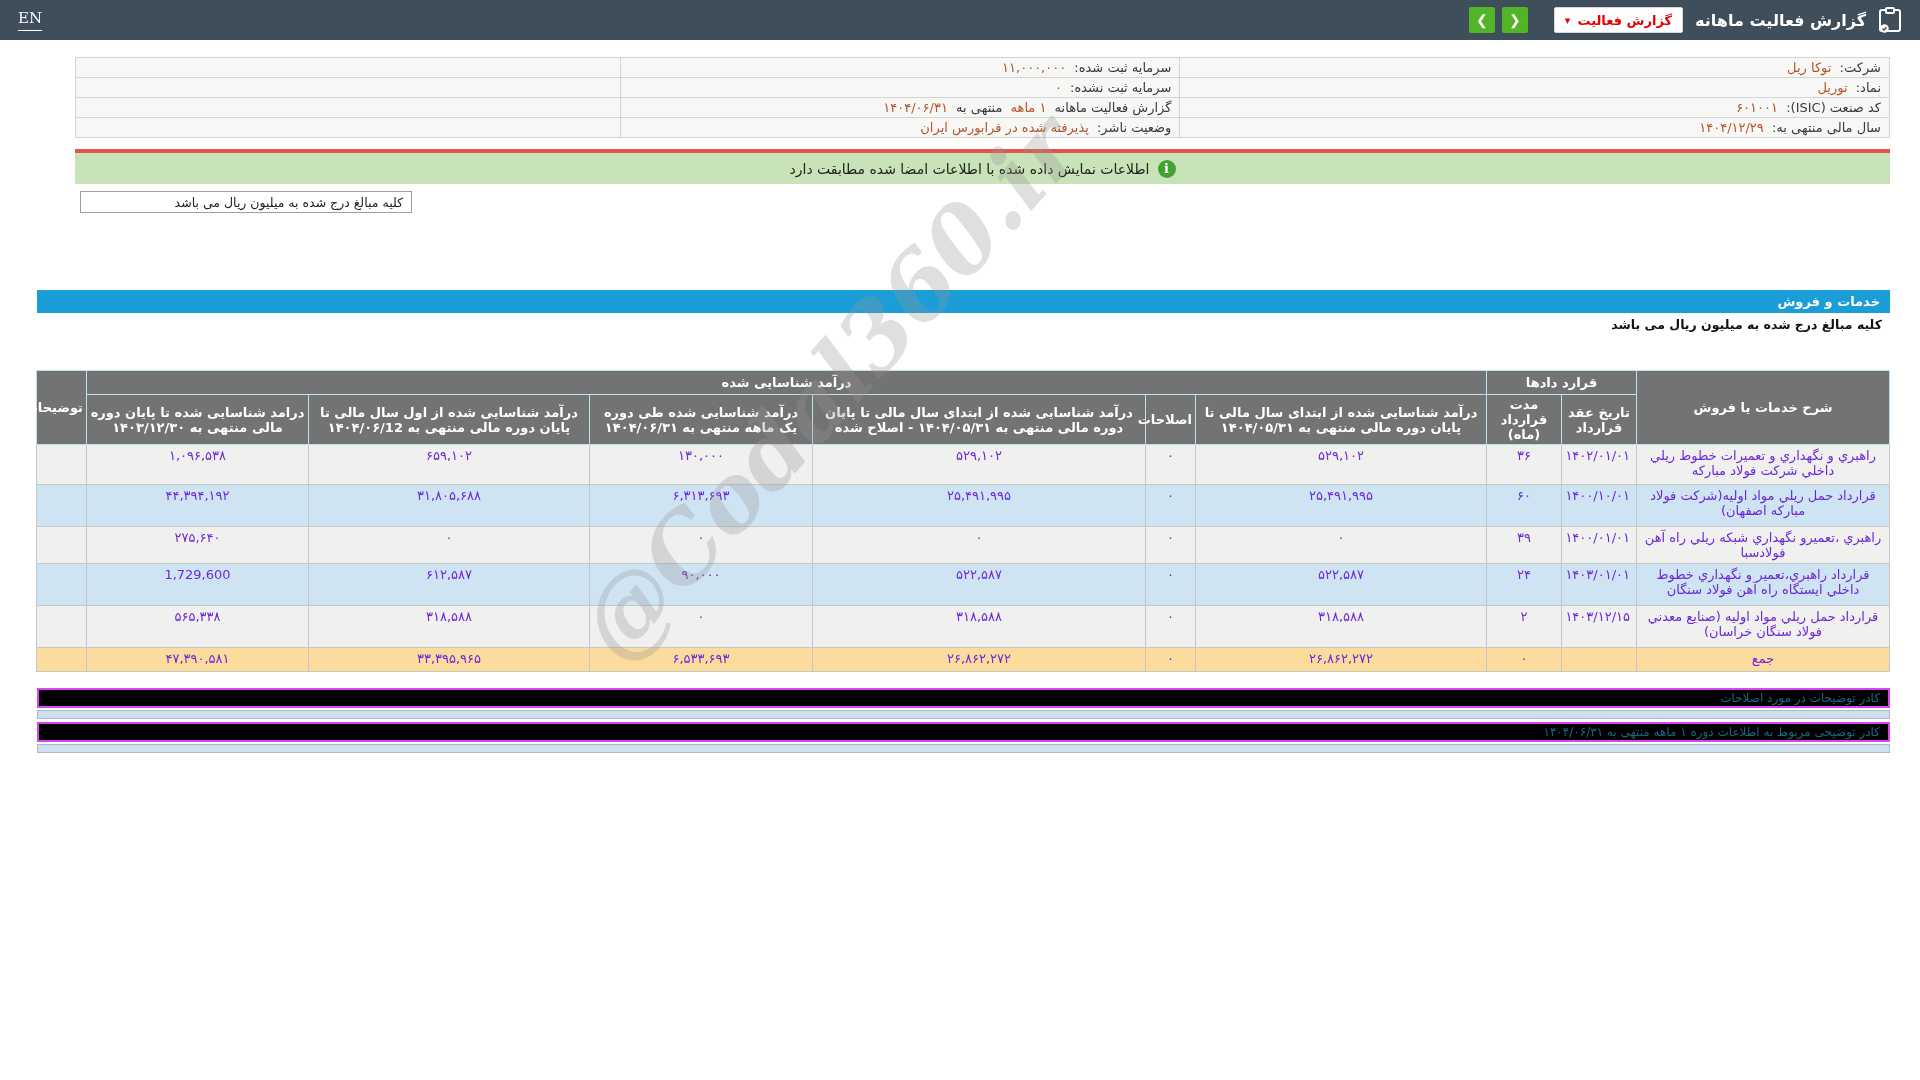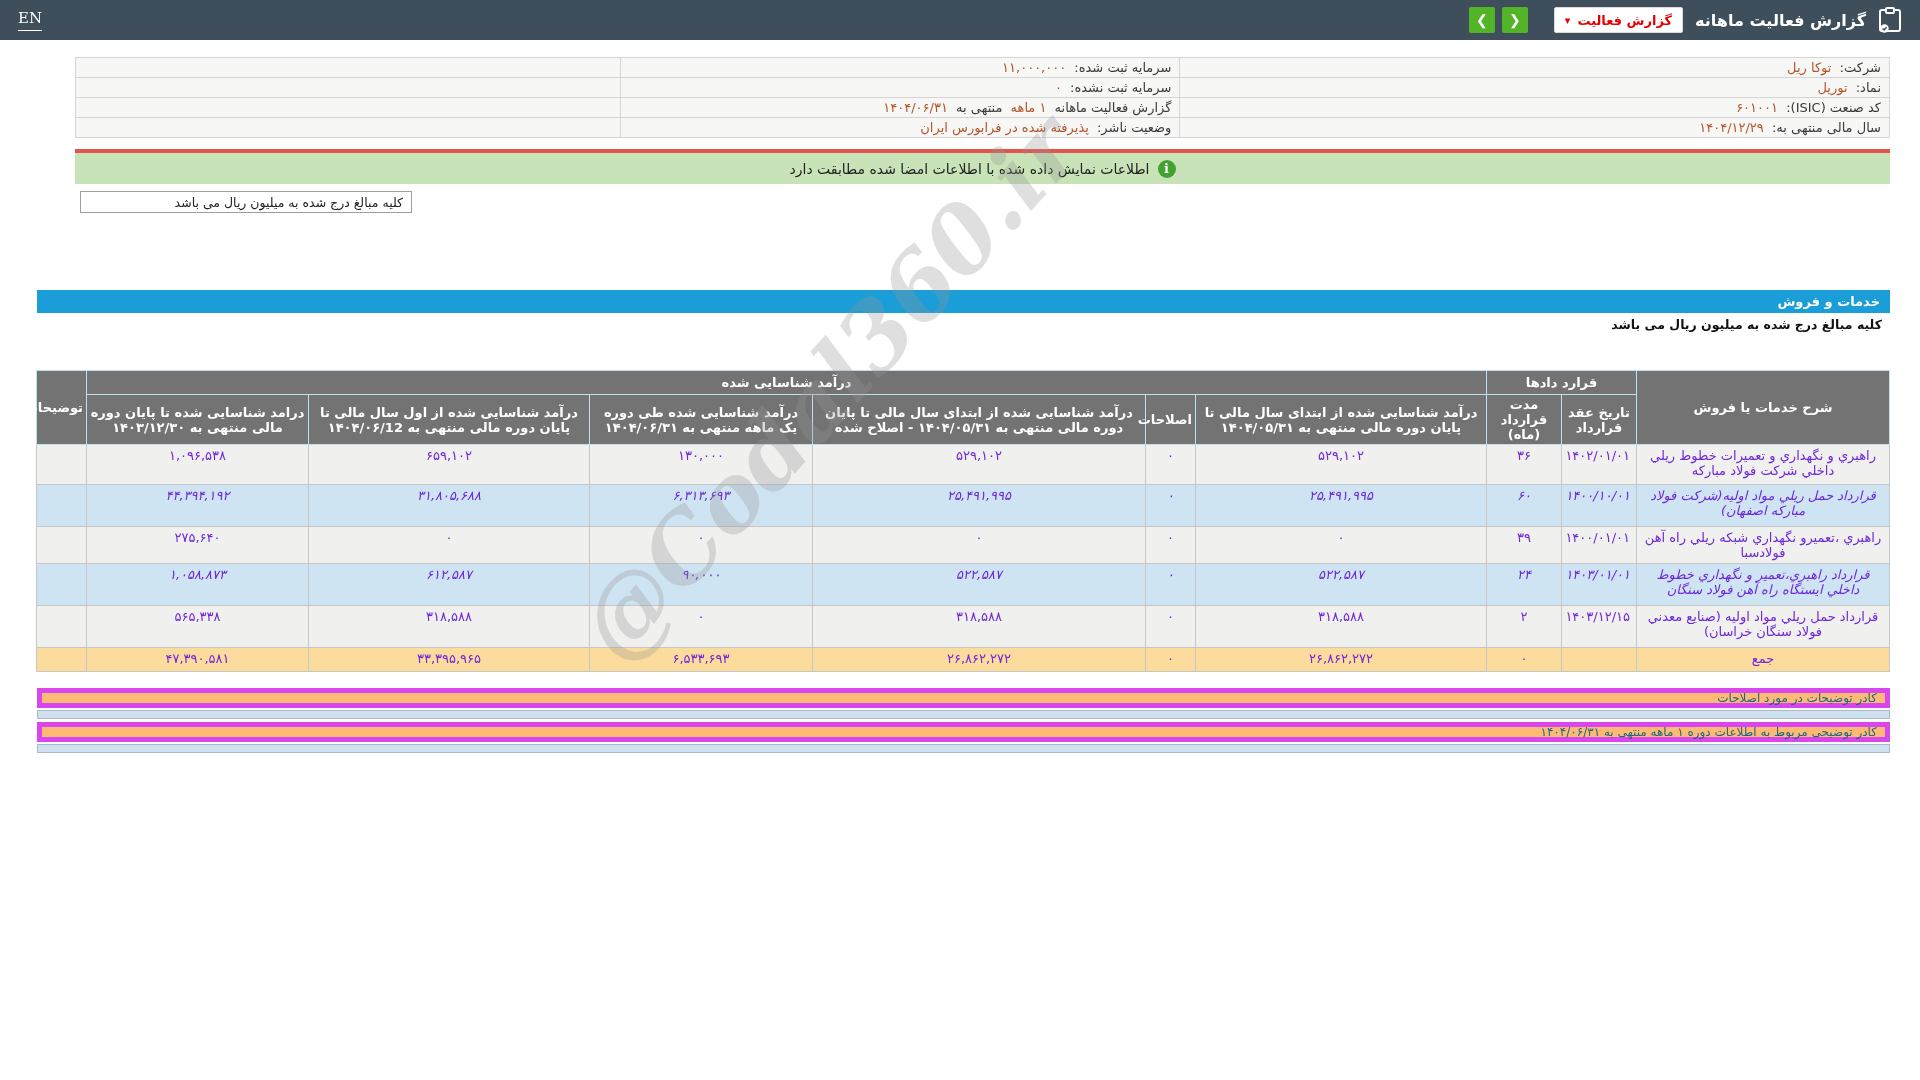--- a/index.html
+++ b/index.html
@@ -93,31 +93,31 @@
     vertical-align:middle;
   }
   table.main thead tr.group-row th { height:24px; }
   table.main thead tr.sub-row th { height:44px; }
   table.main tbody td {
     border:1px solid #c6c6c6; font-size:13px; color:#6d28d9;
     padding:3px 6px; text-align:center; vertical-align:top;
     overflow:hidden;
   }
   table.main tbody tr.r-gray td  { background:#f0f0ef; }
-  table.main tbody tr.r-blue td  { background:#cfe4f3;font-style:italic; }
+  table.main tbody tr.r-blue td  { background:#cfe4f3; }
   table.main tbody tr.r-total td { background:#fbdc9d; }
   table.main td.desc-cell { }
   tr.h40 { height:40px; } tr.h42 { height:42px; }
   tr.h22 { height:22px; } tr.h24 { height:24px; }
 
   
   .notes-wrap { position:absolute; top:688px; right:30px; left:37px; }
   .note-block { margin-bottom:3px; }
   .note-label {
-    height:20px; background:#fdba74; border:5px solid #d946ef;
+    height:20px; background:#000000; border:2px solid #d946ef;
     display:flex; align-items:center; padding:0 8px;
     font-size:12px; color:#1b6880;
   }
   .note-strip {
     height:9px; background:#cfe0ef; border:1px solid #aab8cc;
     margin-top:2px;
   }
 
   
   .watermark {
@@ -289,21 +289,21 @@
       </tr>
       <tr class="r-blue h42">
         <td class="desc-cell">قرارداد راهبري،تعمیر و نگهداري خطوط داخلي ايستگاه راه آهن فولاد سنگان</td>
         <td>۱۴۰۳/۰۱/۰۱</td>
         <td>۲۴</td>
         <td>۵۲۲,۵۸۷</td>
         <td>۰</td>
         <td>۵۲۲,۵۸۷</td>
         <td>۹۰,۰۰۰</td>
         <td>۶۱۲,۵۸۷</td>
-        <td>۱,۰۵۸,۸۷۳</td>
+        <td>1,729,600</td>
         <td></td>
       </tr>
       <tr class="r-gray h42">
         <td class="desc-cell">قرارداد حمل ريلي مواد اولیه (صنايع معدني فولاد سنگان خراسان)</td>
         <td>۱۴۰۳/۱۲/۱۵</td>
         <td>۲</td>
         <td>۳۱۸,۵۸۸</td>
         <td>۰</td>
         <td>۳۱۸,۵۸۸</td>
         <td>۰</td>

